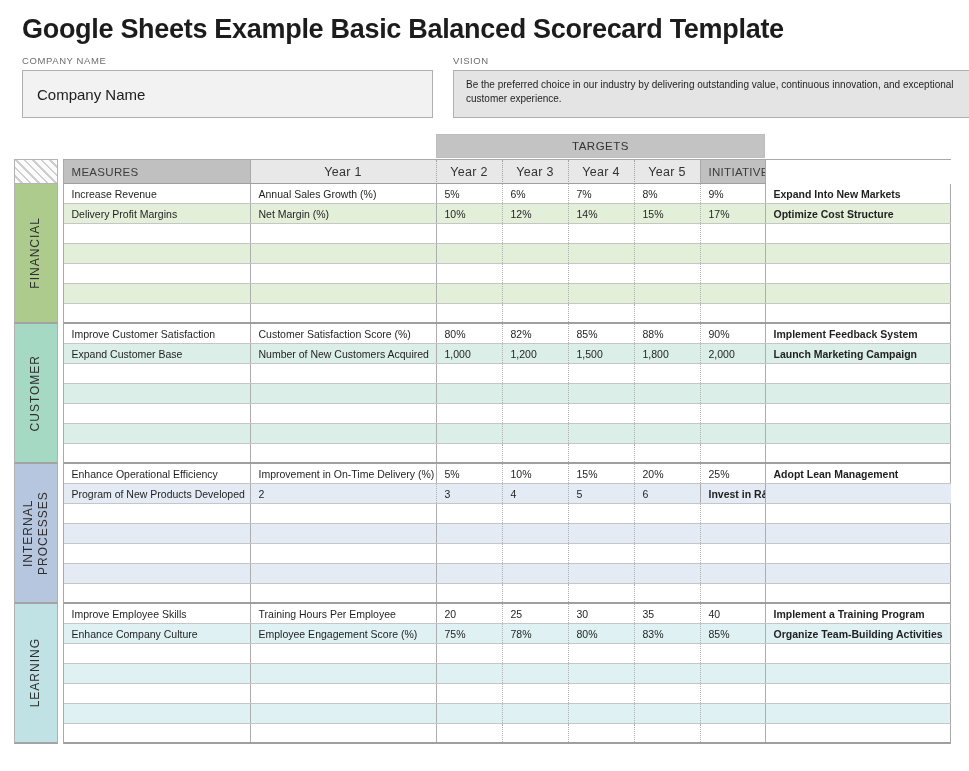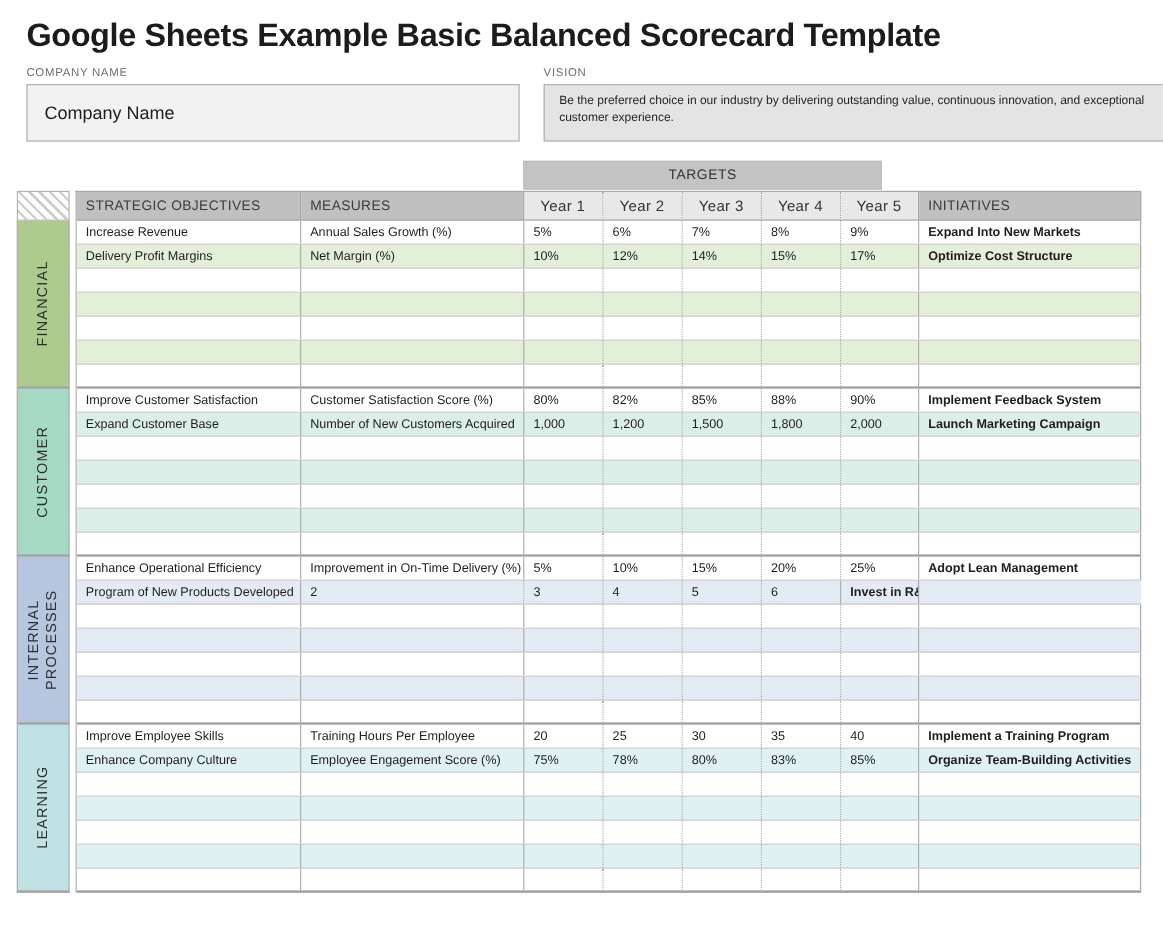--- a/index.html
+++ b/index.html
@@ -9,21 +9,21 @@
   h1.title { margin:14px 20px 0 22px; font-size:27px; letter-spacing:-0.3px; color:#1c1c1c; font-weight:bold; }
 
   .fields { display:flex; margin:10px 0 0 22px; gap:20px; }
   .field-label { font-size:9.5px; color:#6d6d6d; letter-spacing:0.6px; margin-bottom:4px; }
   .field-box { border:1px solid #b0b0b0; height:48px; }
   .field-company .field-box { width:411px; background:#f2f2f2; display:flex; align-items:center; padding-left:14px; font-size:15px; color:#202020; }
   .field-vision .field-box { width:557px; background:#e4e4e4; padding:7px 12px 0 12px; font-size:10px; line-height:1.4; color:#1f1f1f; }
 
   .bsc { margin:16px 0 0 14px; width:937px; }
 
-  .targets-row { margin-left:422px; width:299px; height:24px; margin-bottom:1px; }
+  .targets-row { margin-left:422px; width:329px; height:24px; margin-bottom:1px; }
   .targets-cell { width:100%; height:100%; background:#c3c3c3; border:1px solid #bdbdbd;
     display:flex; align-items:center; justify-content:center; font-size:11.5px; color:#333; letter-spacing:0.5px; }
 
   .header-row { display:flex; height:25px; }
   .hatch { width:44px; height:25px; border:1px solid #b3b3b3;
     background:repeating-linear-gradient(45deg,#fbfbfb 0 4px,#cecece 4px 6px); }
   .gutter { width:5px; }
   .body-header { display:grid; grid-template-columns:187px 186px 66px 66px 66px 66px 65px 185px;
     width:898px; border-left:1px solid #a9a9a9; border-top:1px solid #a9a9a9; }
   .hcell { background:#c0c0c0; display:flex; align-items:center; padding-left:8px;
@@ -73,21 +73,20 @@
   <div class="bsc">
 
     <div class="targets-row">
       <div class="targets-cell">TARGETS</div>
     </div>
 
     <div class="header-row">
       <div class="hatch"></div>
       <div class="gutter"></div>
       <div class="body-header">
-        <div class="hcell">STRATEGIC OBJECTIVES</div>
         <div class="hcell">MEASURES</div>
         <div class="hcell year">Year 1</div>
         <div class="hcell year">Year 2</div>
         <div class="hcell year">Year 3</div>
         <div class="hcell year">Year 4</div>
         <div class="hcell year y5">Year 5</div>
         <div class="hcell">INITIATIVES</div>
       </div>
     </div>
 

